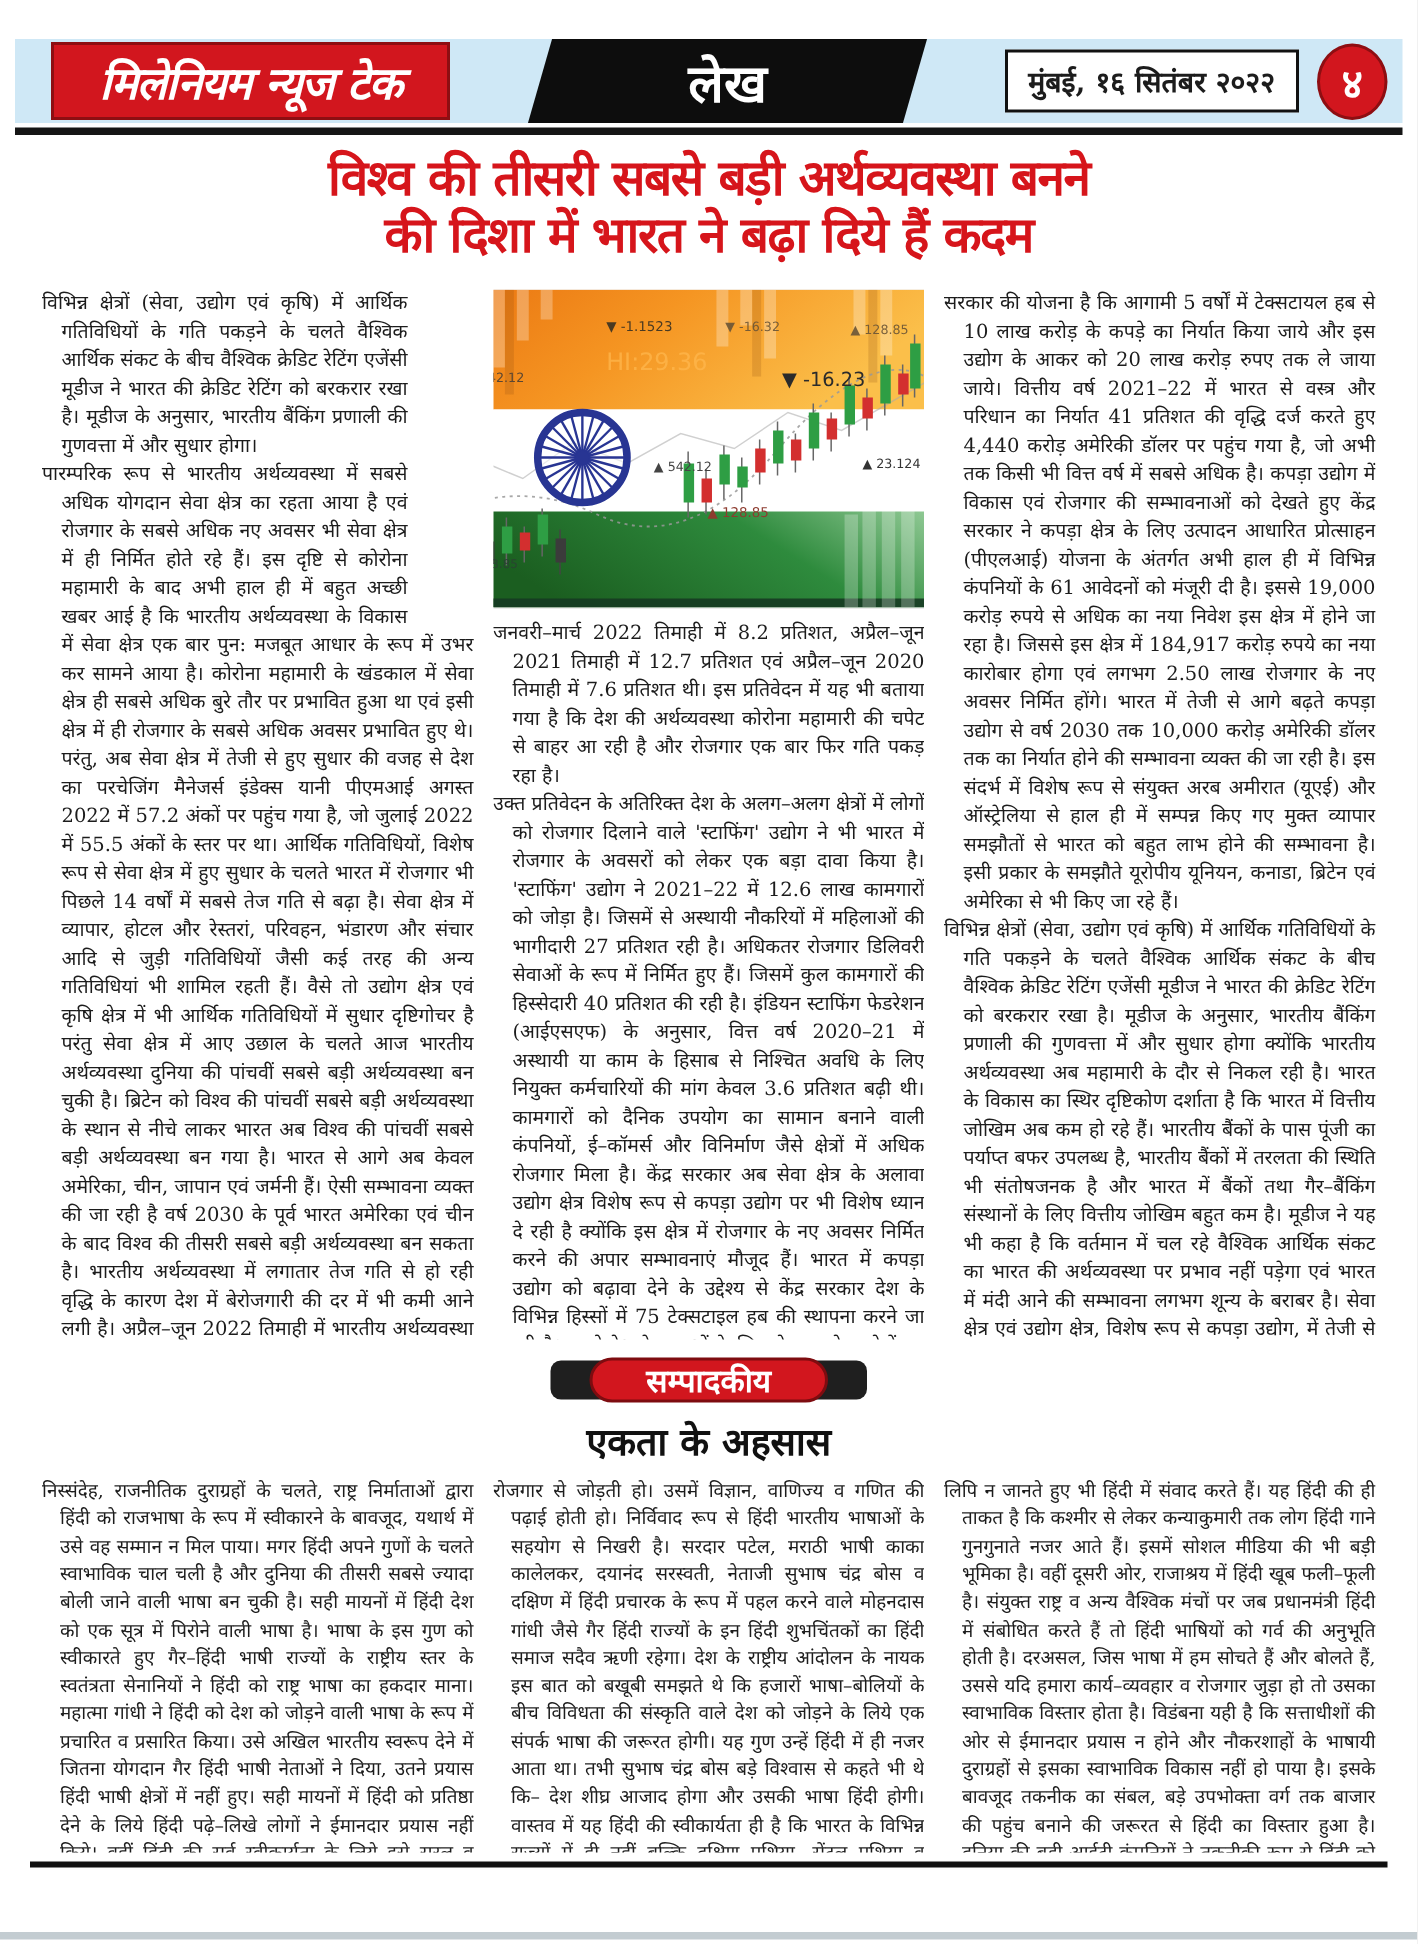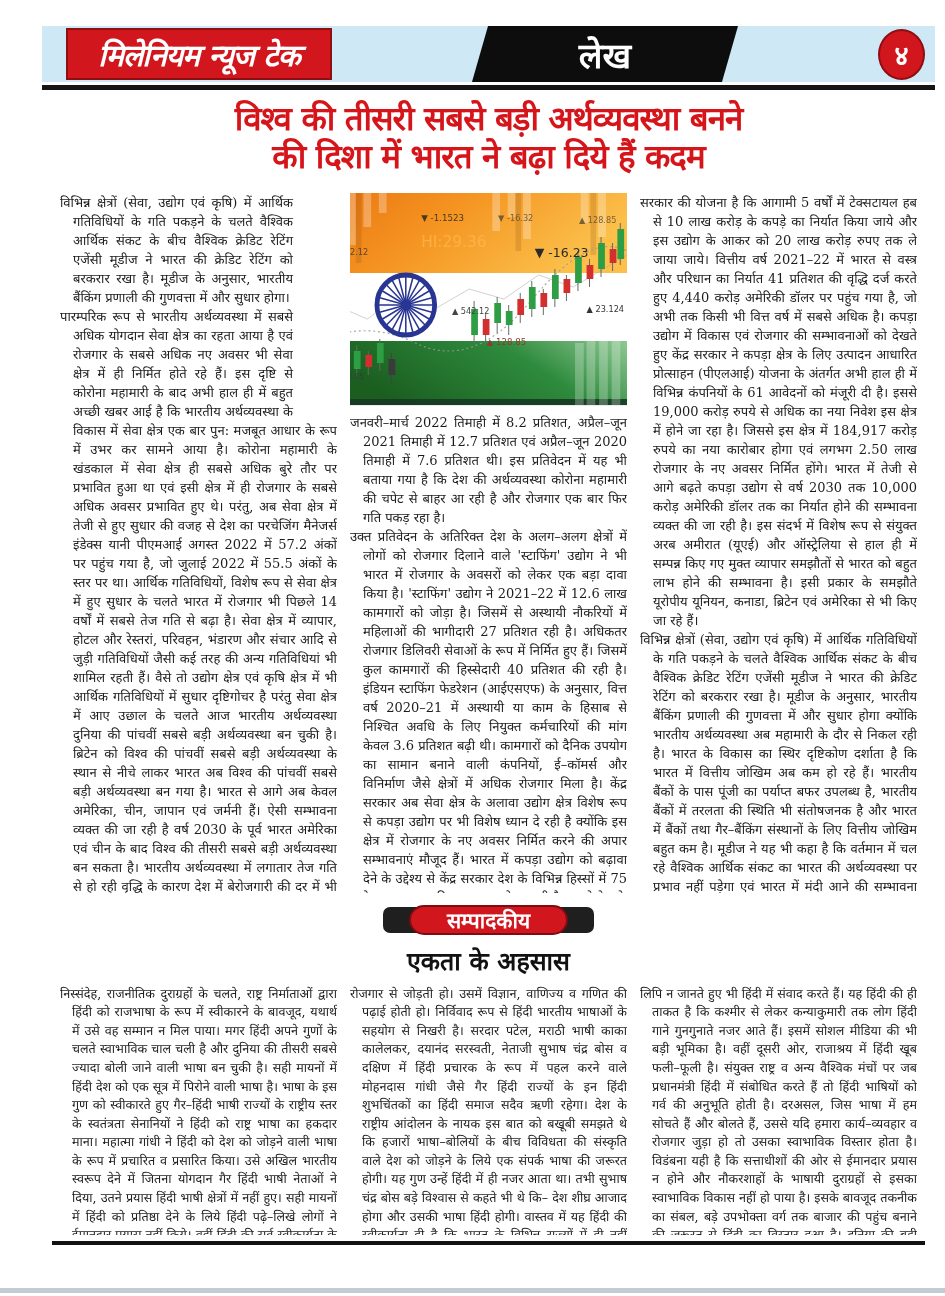--- a/index.html
+++ b/index.html
@@ -6,21 +6,20 @@
   html,body { background:#e8e8e8; }
   .page {
     position: relative;
     width: 945px; height: 1296px;
     margin: 0 auto;
     background: #ffffff;
     overflow: hidden;
     font-family: "DejaVu Serif", "Liberation Serif", serif;
     color: #1c1c1c;
     padding-top: 26px;
-    padding-left: 32px;
   }
   
   .masthead-strip {
     margin: 0 10px;
     height: 56px;
     background: #cfe8f6;
     display: flex;
     align-items: center;
   }
   .brand-box {
@@ -172,20 +171,23 @@
 <body>
 
 <div class="page">
 
   <div class="masthead-strip">
     <div class="brand-box">
       <span>मिलेनियम न्यूज टेक</span>
     </div>
     <div class="section-flag">
       <span>लेख</span>
+    </div>
+    <div class="date-box">
+      <span>मुंबई, १६ सितंबर २०२२</span>
     </div>
     <div class="page-circle">
       <span>४</span>
     </div>
   </div>
   <div class="masthead-rule"></div>
 
   <h1 class="headline">
     <span>विश्व की तीसरी सबसे बड़ी अर्थव्यवस्था बनने</span><br>
     <span>की दिशा में भारत ने बढ़ा दिये हैं कदम</span>

